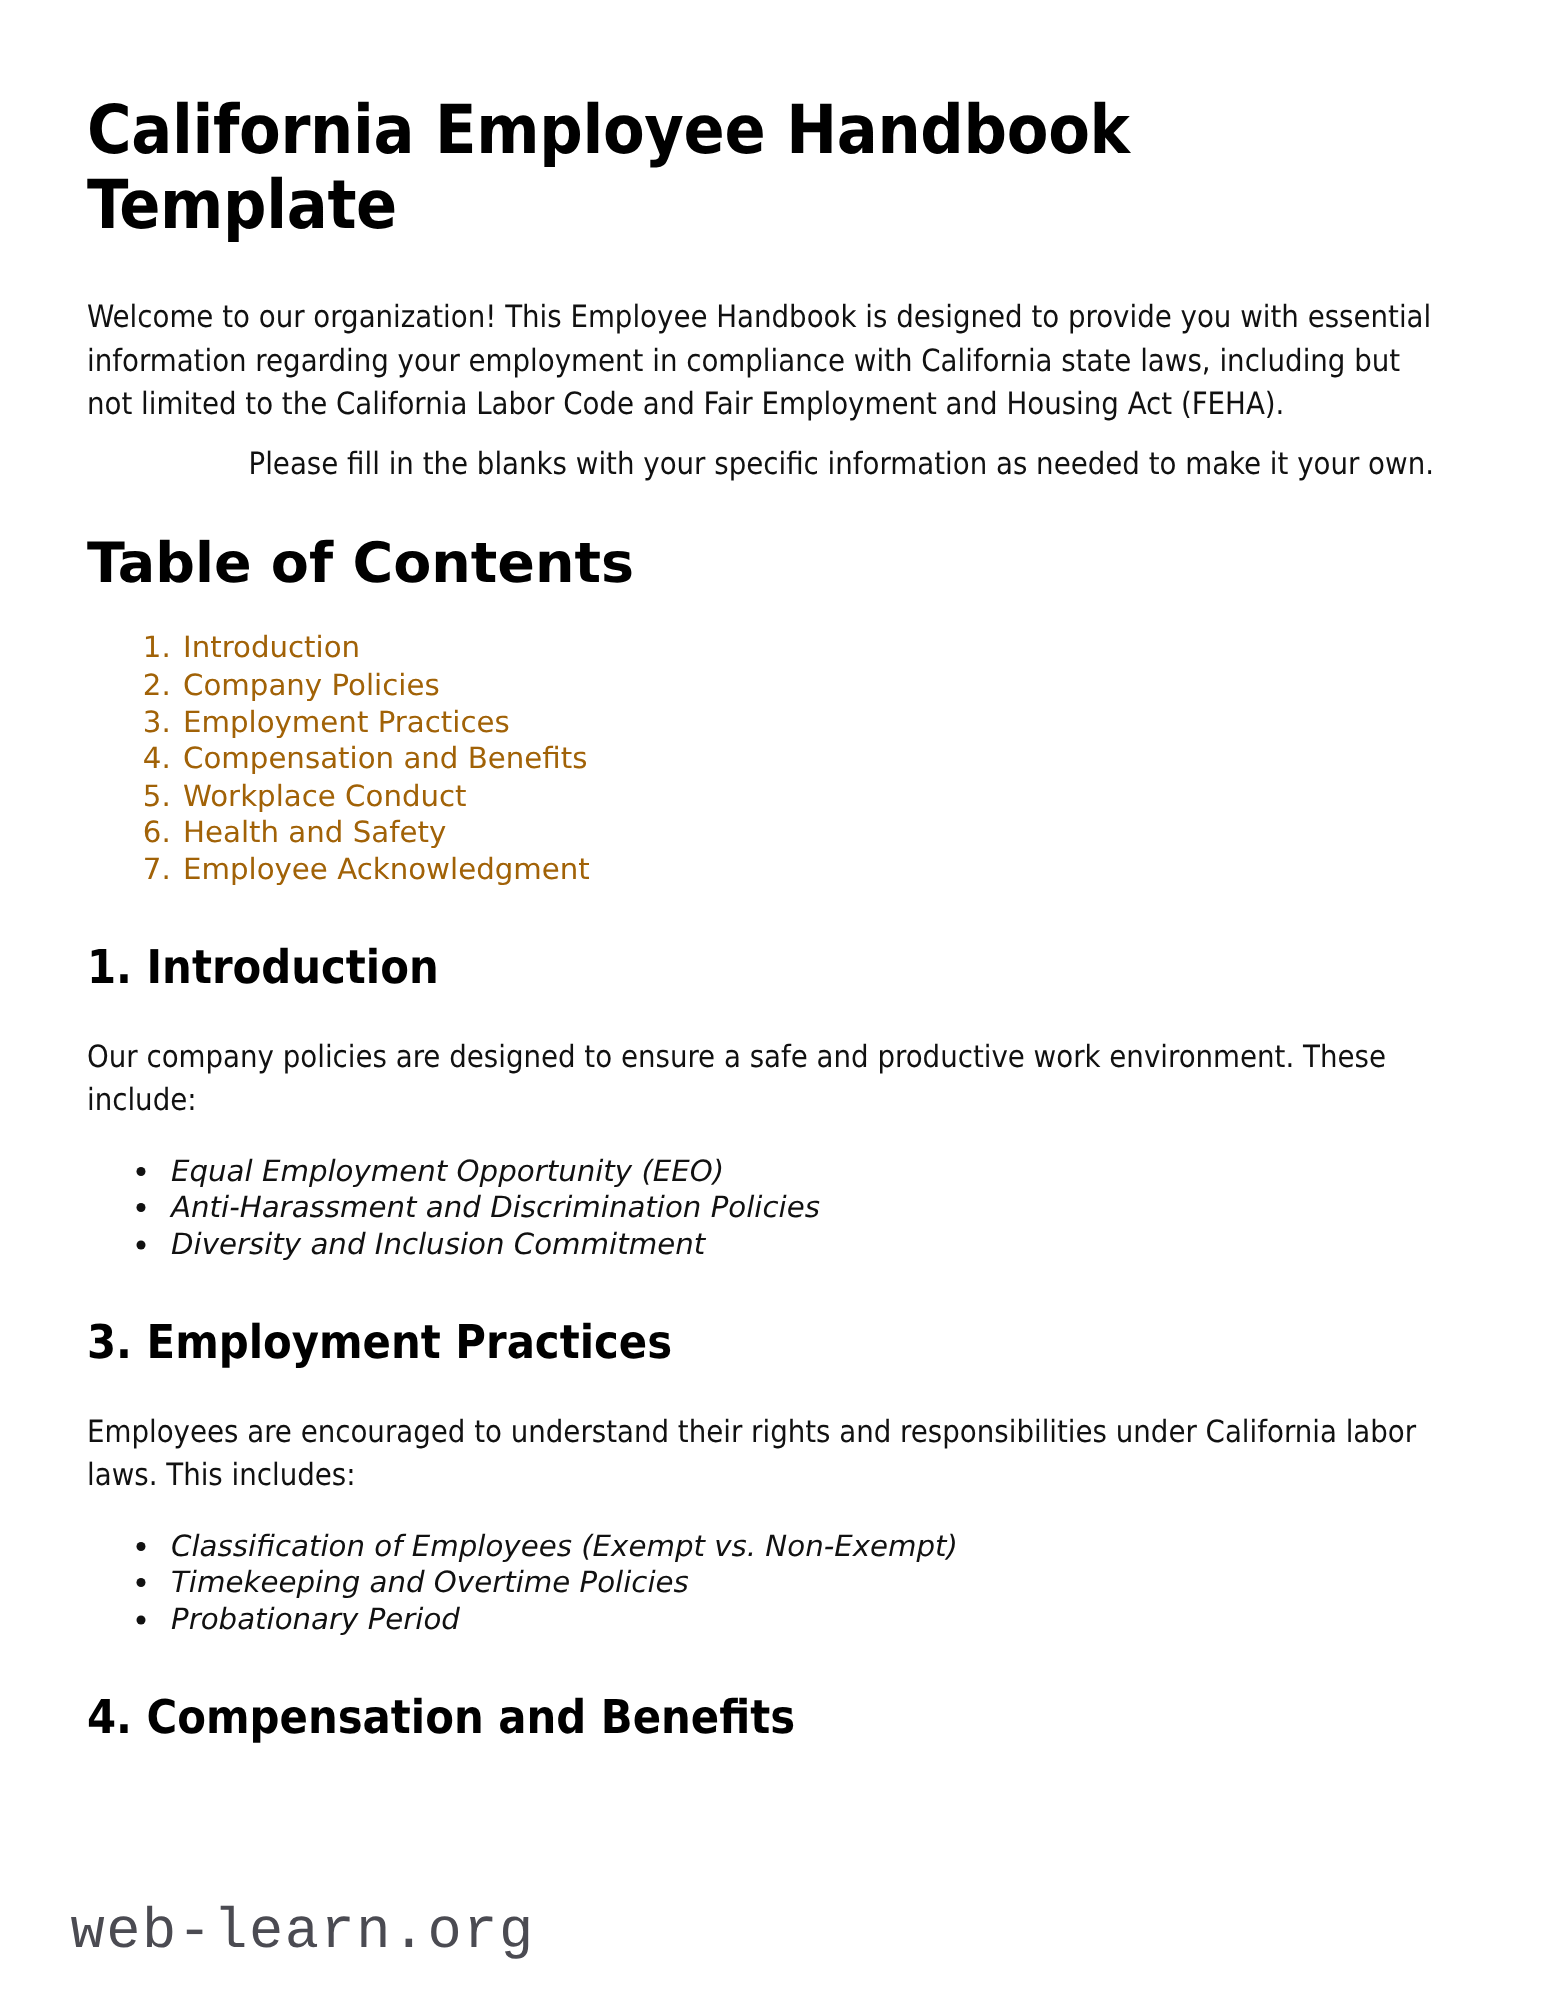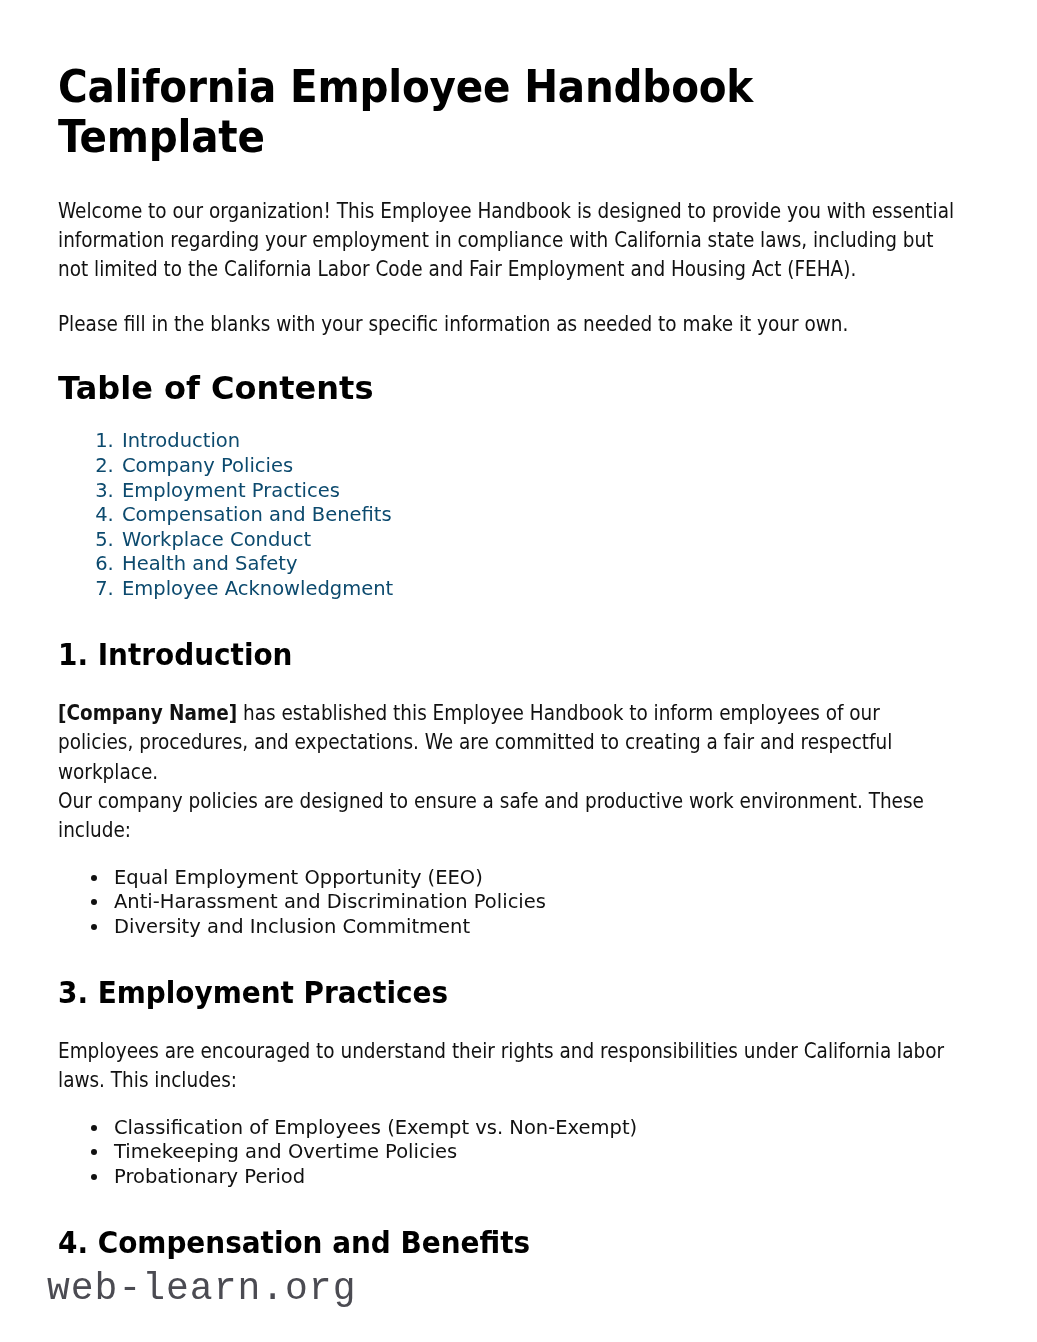--- a/index.html
+++ b/index.html
@@ -47,44 +47,44 @@
     font-family: "Liberation Sans Narrow", "DejaVu Sans Condensed", "DejaVu Sans", sans-serif;
     font-stretch: condensed;
     font-weight: 400;
     font-size: 20.5px;
     line-height: 1.43;
     margin: 0;
     color: #111;
     max-width: 925px;
   }
   .intro-para-1 { margin-top: 34px; }
-  .intro-para-2 { margin-top: 25px; }
+  .intro-para-2 { margin-top: 10px; text-align: right; }
 
   
   .toc-heading {
     font-family: "DejaVu Sans", sans-serif;
     font-weight: 700;
-    font-size: 32px;
+    font-size: 37px;
     line-height: 1.2;
     margin: 0;
     padding-top: 30px;
     color: #000;
   }
 
   
   .toc-list {
     font-family: "DejaVu Sans", sans-serif;
     font-weight: 400;
     font-size: 19.5px;
     line-height: 1.26;
     margin: 22px 0 0 0;
     padding-left: 62px;
     list-style-position: outside;
     list-style-type: decimal;
-    color: #0c4a6e;
+    color: #a16207;
   }
   .toc-list li { padding-left: 2px; }
 
   
   .section-heading {
     font-family: "Liberation Sans Narrow", "DejaVu Sans Condensed", "DejaVu Sans", sans-serif;
     font-stretch: condensed;
     font-weight: 700;
     font-size: 31px;
     line-height: 1.15;
@@ -99,21 +99,21 @@
     font-family: "DejaVu Sans", sans-serif;
     font-weight: 400;
     font-size: 19.5px;
     line-height: 1.26;
     margin: 20px 0 0 0;
     padding-left: 52px;
     list-style-type: disc;
     list-style-position: outside;
     color: #111;
   }
-  .bullet-list li { padding-left: 4px; }
+  .bullet-list li { padding-left: 4px; font-style: italic; }
 
   strong.inline-bold {
     font-weight: 700;
   }
 
   
   .watermark {
     position: absolute;
     left: 47px;
     top: 1267px;
@@ -142,21 +142,20 @@
     <li>Introduction</li>
     <li>Company Policies</li>
     <li>Employment Practices</li>
     <li>Compensation and Benefits</li>
     <li>Workplace Conduct</li>
     <li>Health and Safety</li>
     <li>Employee Acknowledgment</li>
   </ol>
 
   <h2 class="section-heading">1. Introduction</h2>
-  <p class="body-text"><strong class="inline-bold">[Company Name]</strong><span> has established this Employee Handbook to inform employees of our policies, procedures, and expectations. We are committed to creating a fair and respectful workplace.</span></p>
 
   <p class="body-text">Our company policies are designed to ensure a safe and productive work environment. These include:</p>
   <ul class="bullet-list">
     <li>Equal Employment Opportunity (EEO)</li>
     <li>Anti-Harassment and Discrimination Policies</li>
     <li>Diversity and Inclusion Commitment</li>
   </ul>
 
   <h2 class="section-heading">3. Employment Practices</h2>
   <p class="body-text">Employees are encouraged to understand their rights and responsibilities under California labor laws. This includes:</p>

